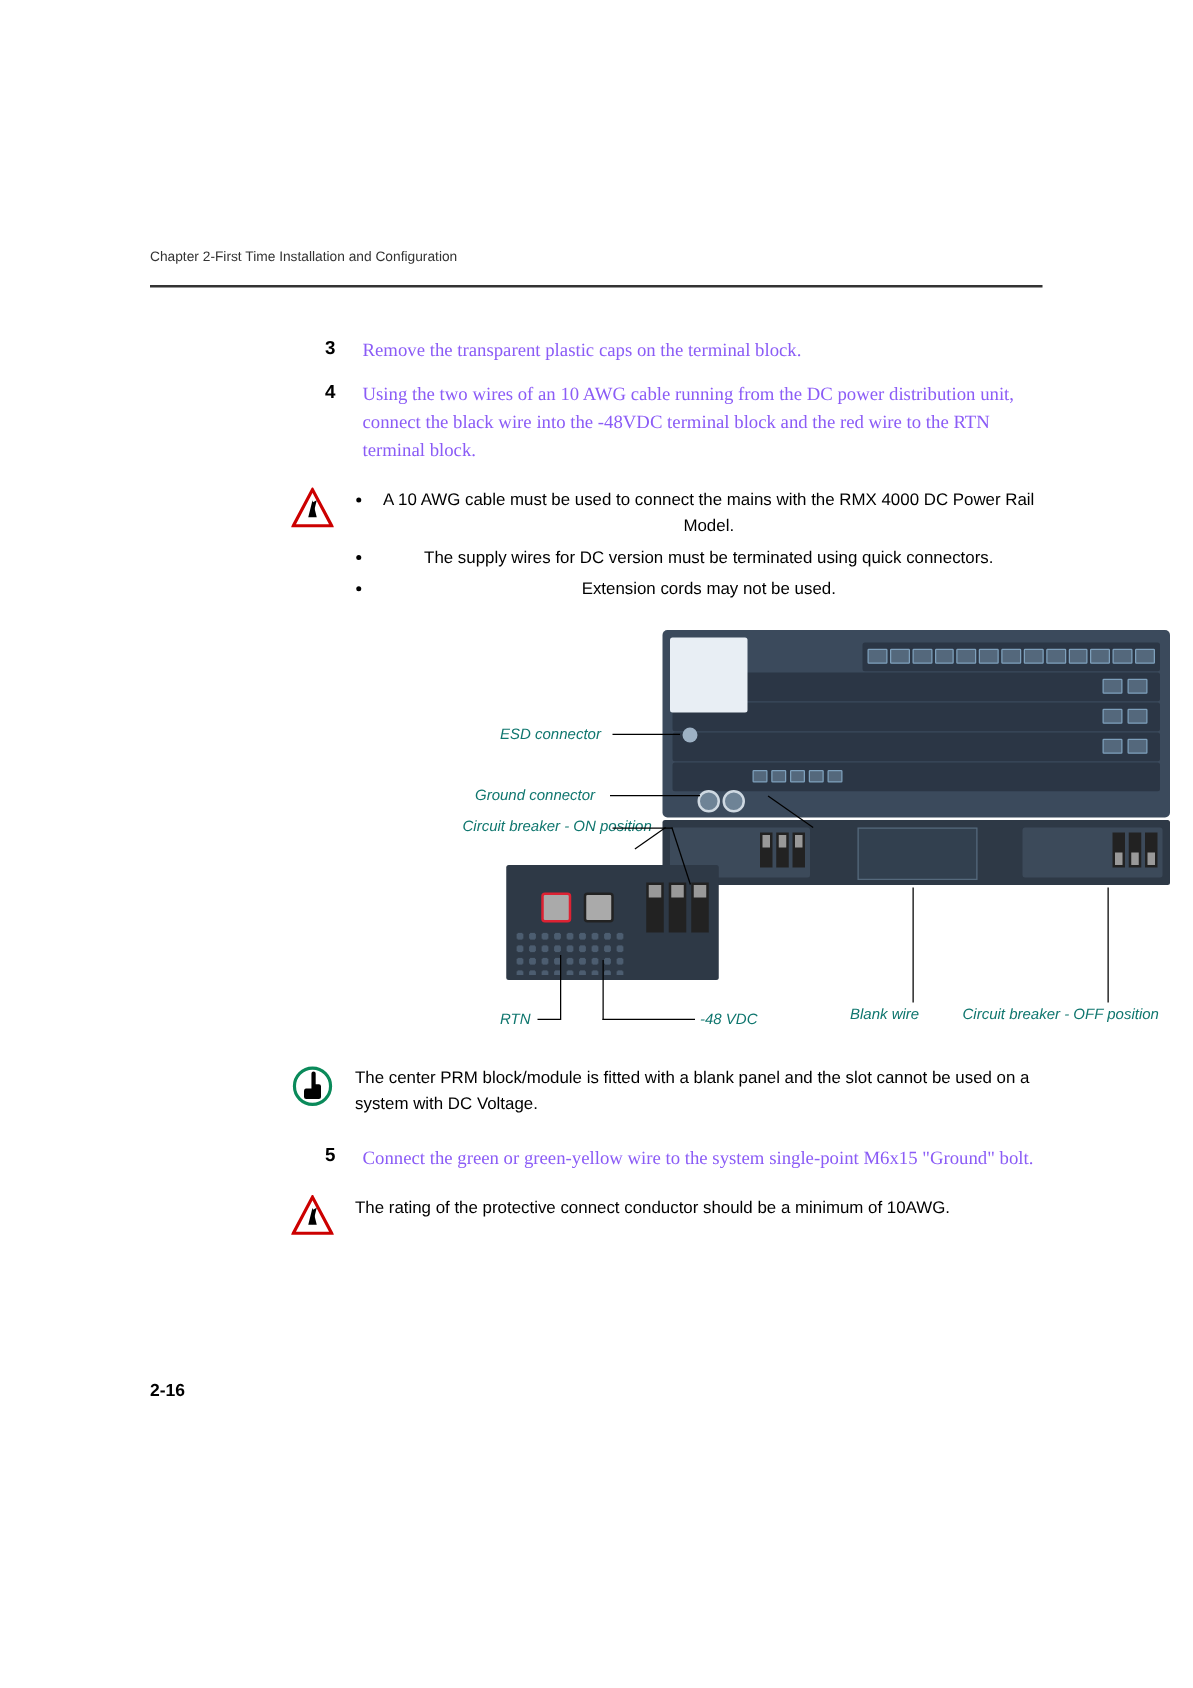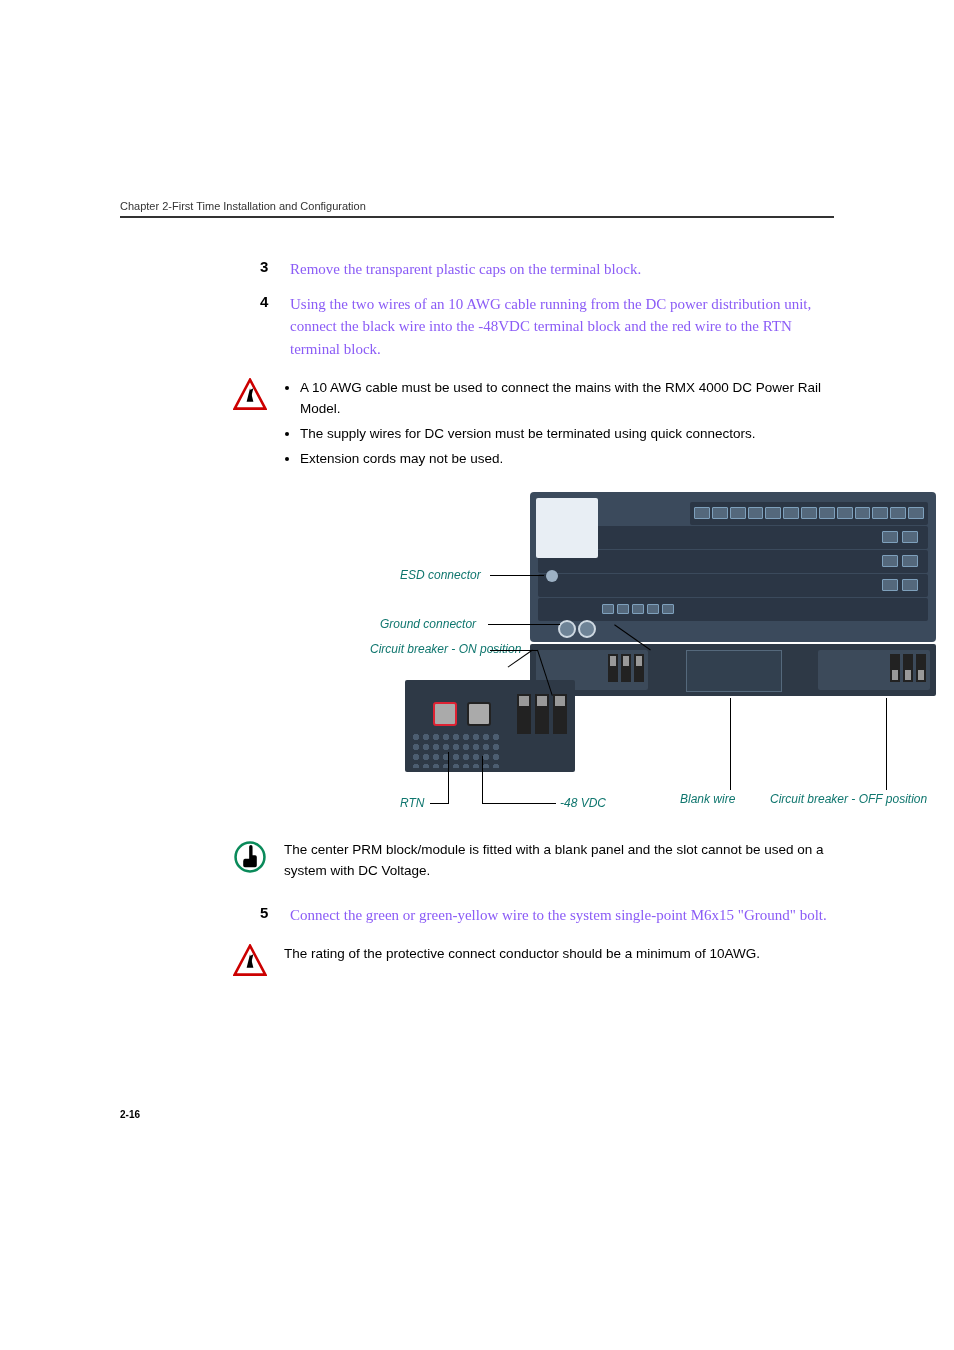--- a/index.html
+++ b/index.html
@@ -10,21 +10,21 @@
     width: 954px;
     min-height: 1350px;
     position: relative;
   }
   .page {
     padding: 200px 120px 60px 120px;
   }
   .running-head {
     font-size: 11px;
     color: #333;
-    margin-bottom: 4px;
+    margin-bottom: 16px;
   }
   .rule {
     border-top: 2px solid #333;
     margin-bottom: 40px;
   }
   .body-col {
     margin-left: 140px;
   }
   .step {
     display: flex;
@@ -74,20 +74,21 @@
     line-height: 1.55;
     color: #000;
     flex: 1;
   }
   .note-body ul {
     margin: 0;
     padding-left: 16px;
   }
   .note-body li {
     margin-bottom: 4px;
+    text-align: center;
   }
   .figure {
     margin-left: 250px;
     margin-top: 18px;
     margin-bottom: 18px;
     position: relative;
     width: 566px;
     height: 330px;
   }
   .rear-panel {
@@ -211,21 +212,21 @@
   }
   .callout-line.v {
     width: 1px;
     height: auto;
   }
   .page-num {
     position: absolute;
     bottom: 230px;
     left: 120px;
     font-weight: bold;
-    font-size: 10px;
+    font-size: 14px;
     font-family: Arial, sans-serif;
   }
 </style>
 </head>
 <body>
 
 <div class="page">
 
   <div class="running-head">Chapter 2-First Time Installation and Configuration</div>
   <div class="rule"></div>

